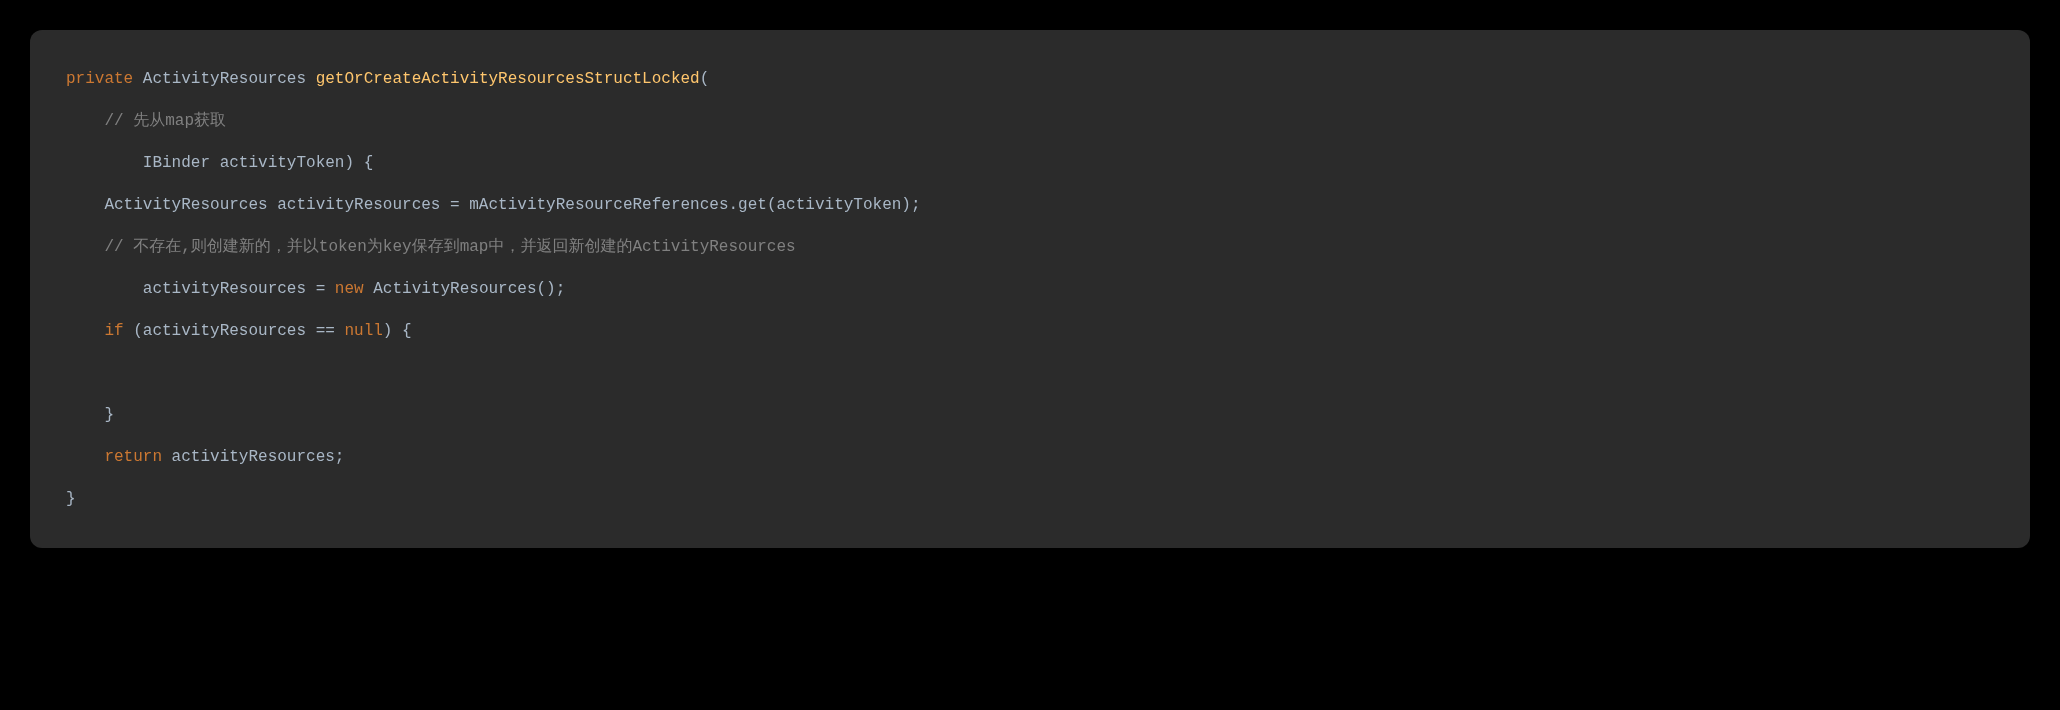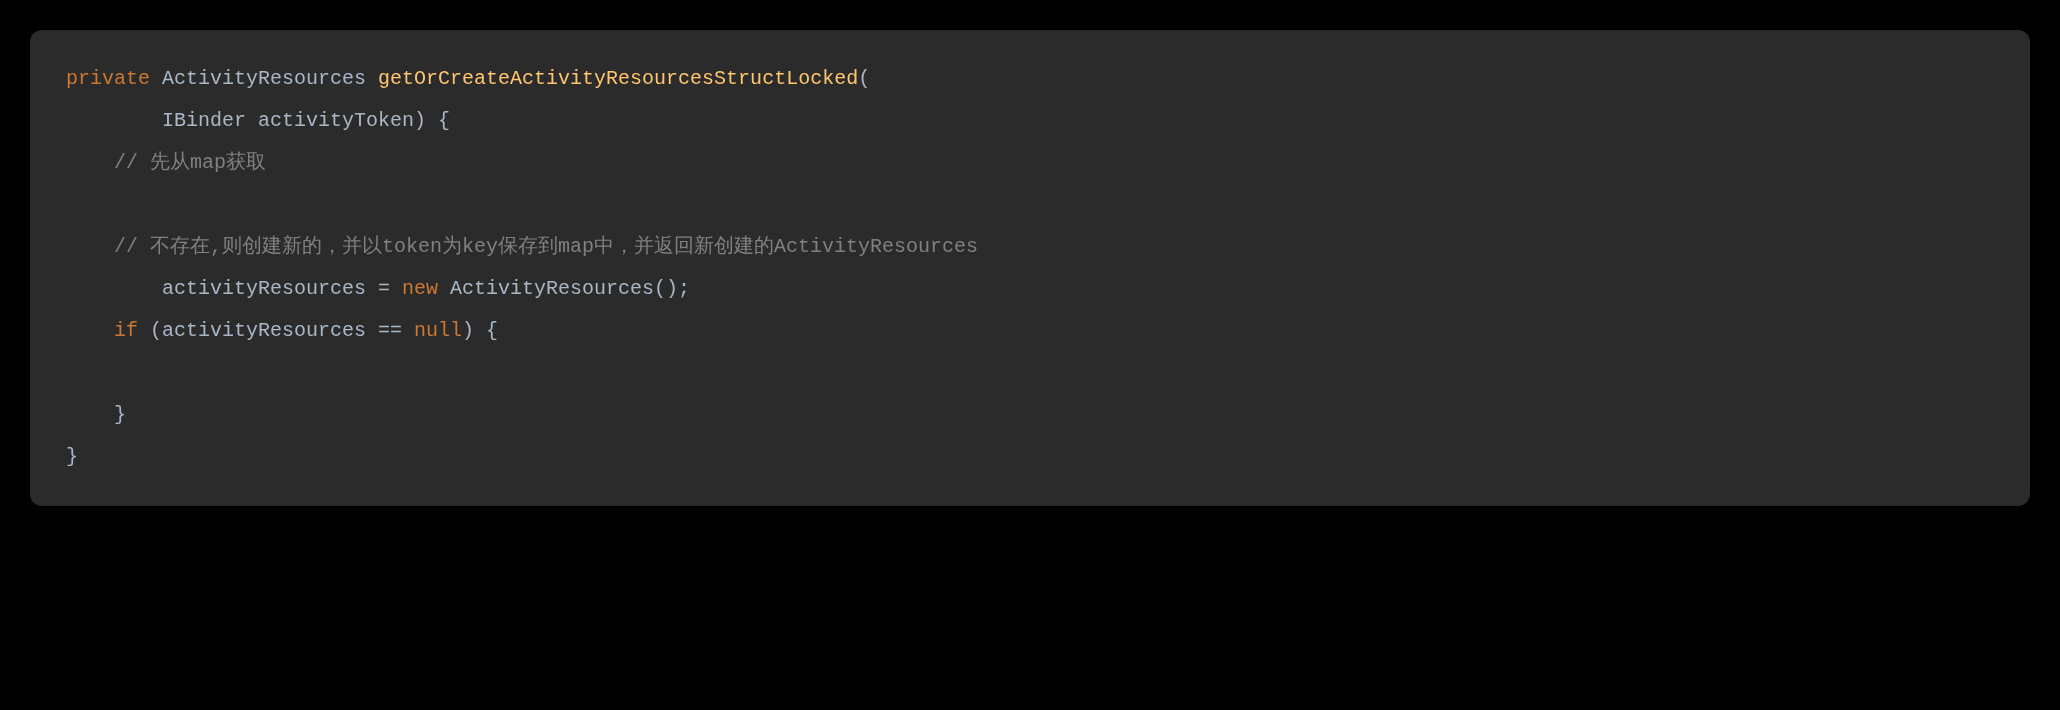--- a/index.html
+++ b/index.html
@@ -16,21 +16,21 @@
       justify-content: flex-start;
     }
     .code-block {
       background: #2b2b2b;
       border-radius: 12px;
       padding: 28px 36px;
       width: 100%;
       box-shadow: 0 8px 24px rgba(0,0,0,0.5);
     }
     .code-line {
-      font-size: 20px;
+      font-size: 16px;
       line-height: 42px;
       white-space: pre;
       color: #a9b7c6;
     }
     .keyword {
       color: #cc7832;
     }
     .type {
       color: #a9b7c6;
     }
@@ -45,22 +45,23 @@
     }
     .punct {
       color: #a9b7c6;
     }
   </style>
 </head>
 <body>
 
 <div class="code-block">
   <div class="code-line"><span class="keyword">private</span><span class="type"> ActivityResources </span><span class="method-name">getOrCreateActivityResourcesStructLocked</span><span class="punct">(</span></div>
+  <div class="code-line"><span>    </span><span class="comment">// 先从map获取</span></div>
   <div class="code-line"><span>        </span><span class="identifier">IBinder activityToken) {</span></div>
-  <div class="code-line"><span>    </span><span class="comment">// 先从map获取</span></div>
-  <div class="code-line"><span>    </span></div>
+  <div class="code-line"><span>    </span><span class="identifier">ActivityResources activityResources = mActivityResourceReferences.get(activityToken);</span></div>
   <div class="code-line"><span>    </span><span class="comment">// 不存在,则创建新的，并以token为key保存到map中，并返回新创建的ActivityResources</span></div>
   <div class="code-line"><span>        </span><span class="identifier">activityResources = </span><span class="keyword">new</span><span class="identifier"> ActivityResources();</span></div>
   <div class="code-line"><span>    </span><span class="keyword">if</span><span class="identifier"> (activityResources == </span><span class="keyword">null</span><span class="identifier">) {</span></div>
   <div class="code-line"><span>        </span></div>
   <div class="code-line"><span>    </span><span class="punct">}</span></div>
+  <div class="code-line"><span>    </span><span class="keyword">return</span><span class="identifier"> activityResources;</span></div>
   <div class="code-line"><span class="punct">}</span></div>
 </div>
 
 </body></html>

